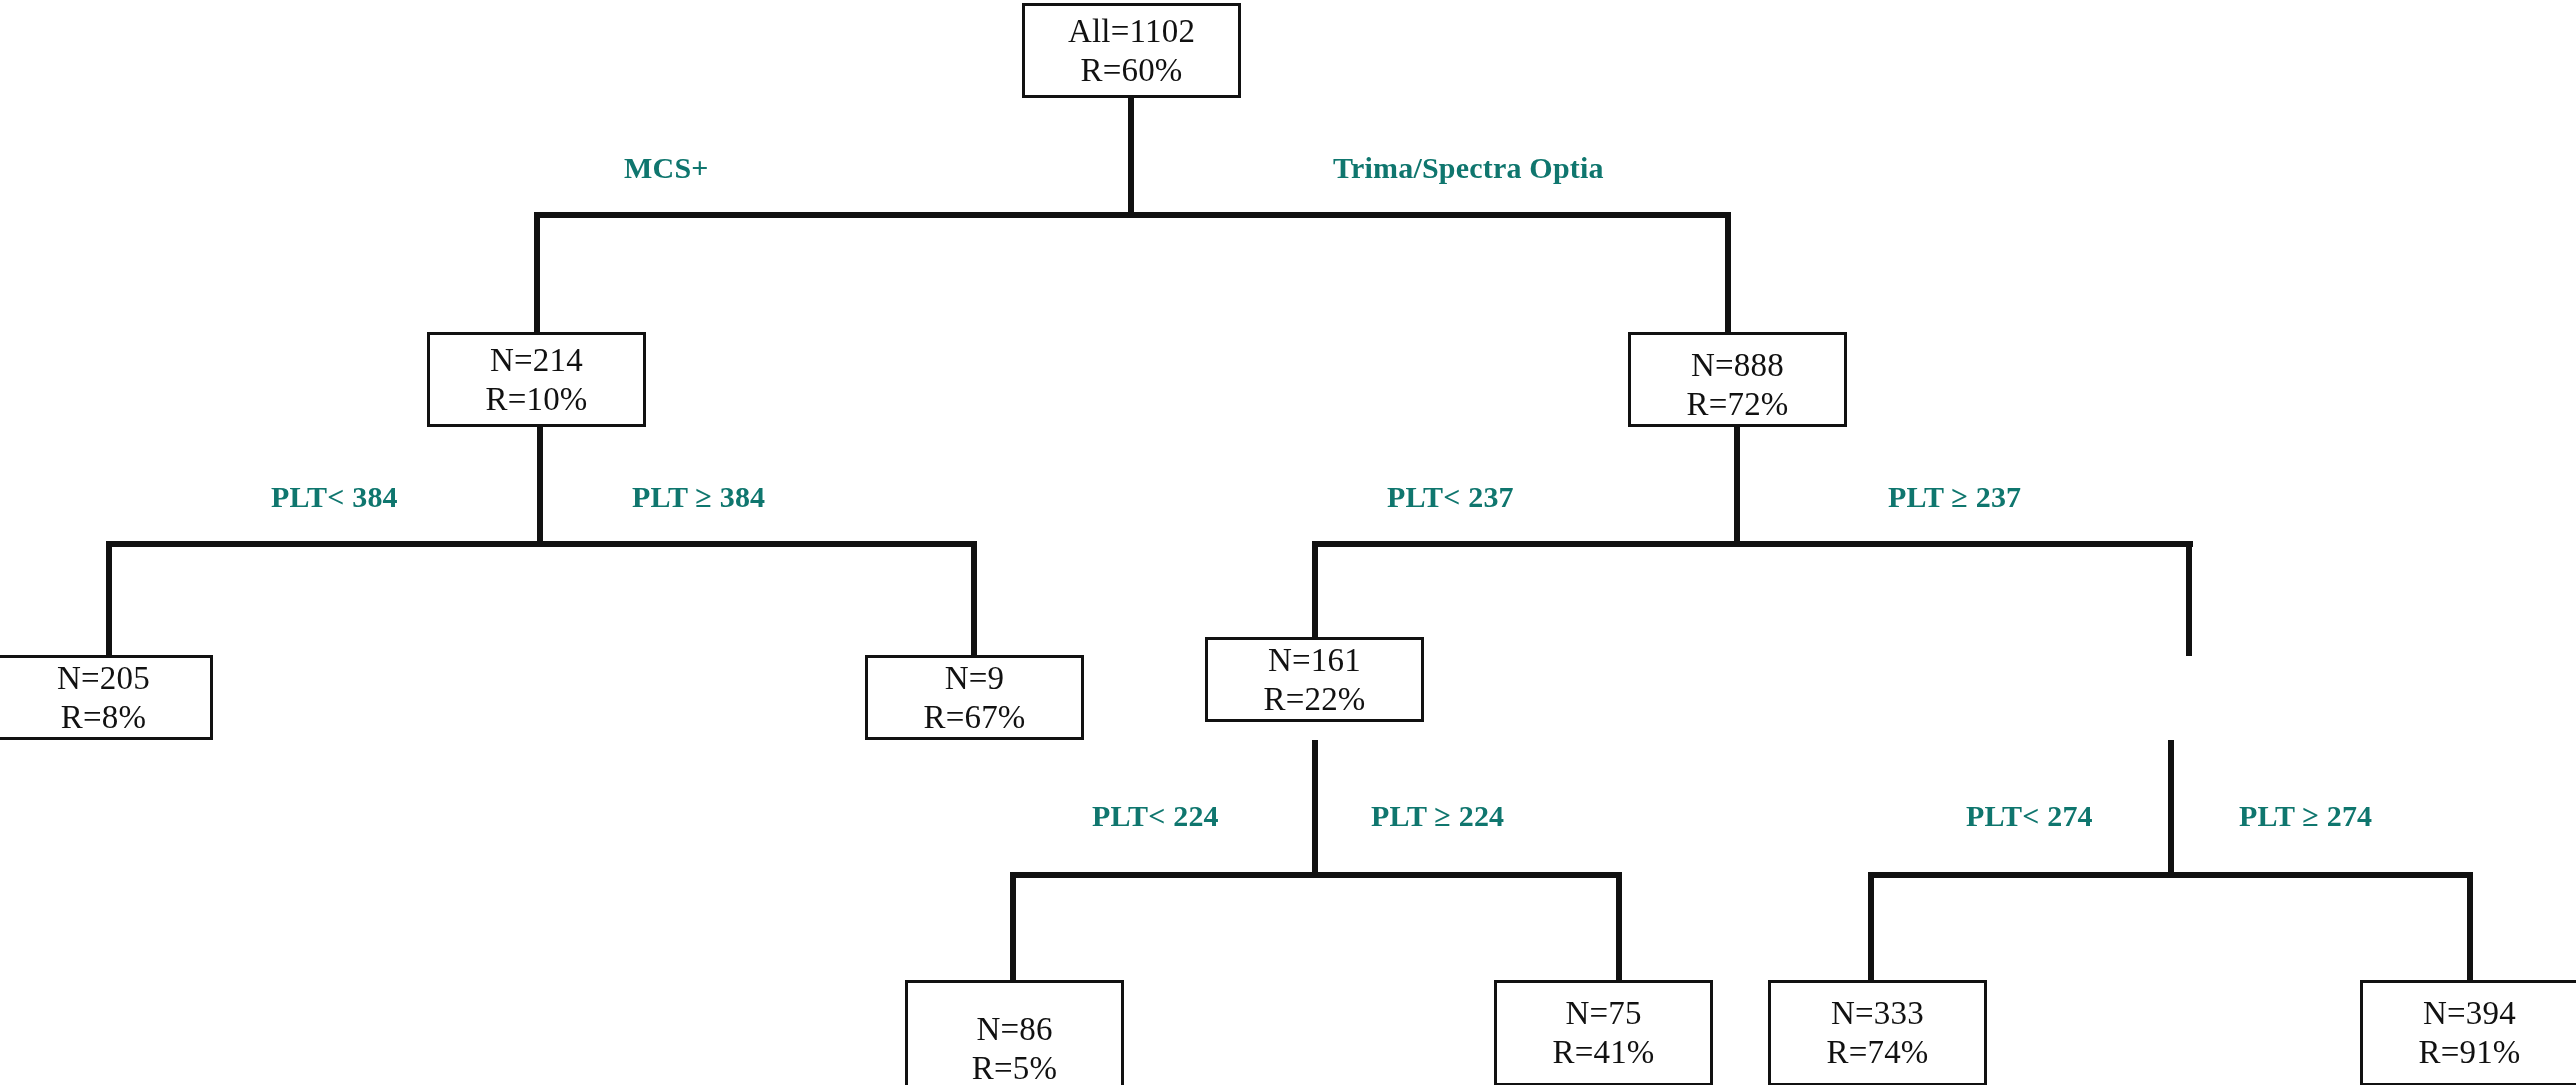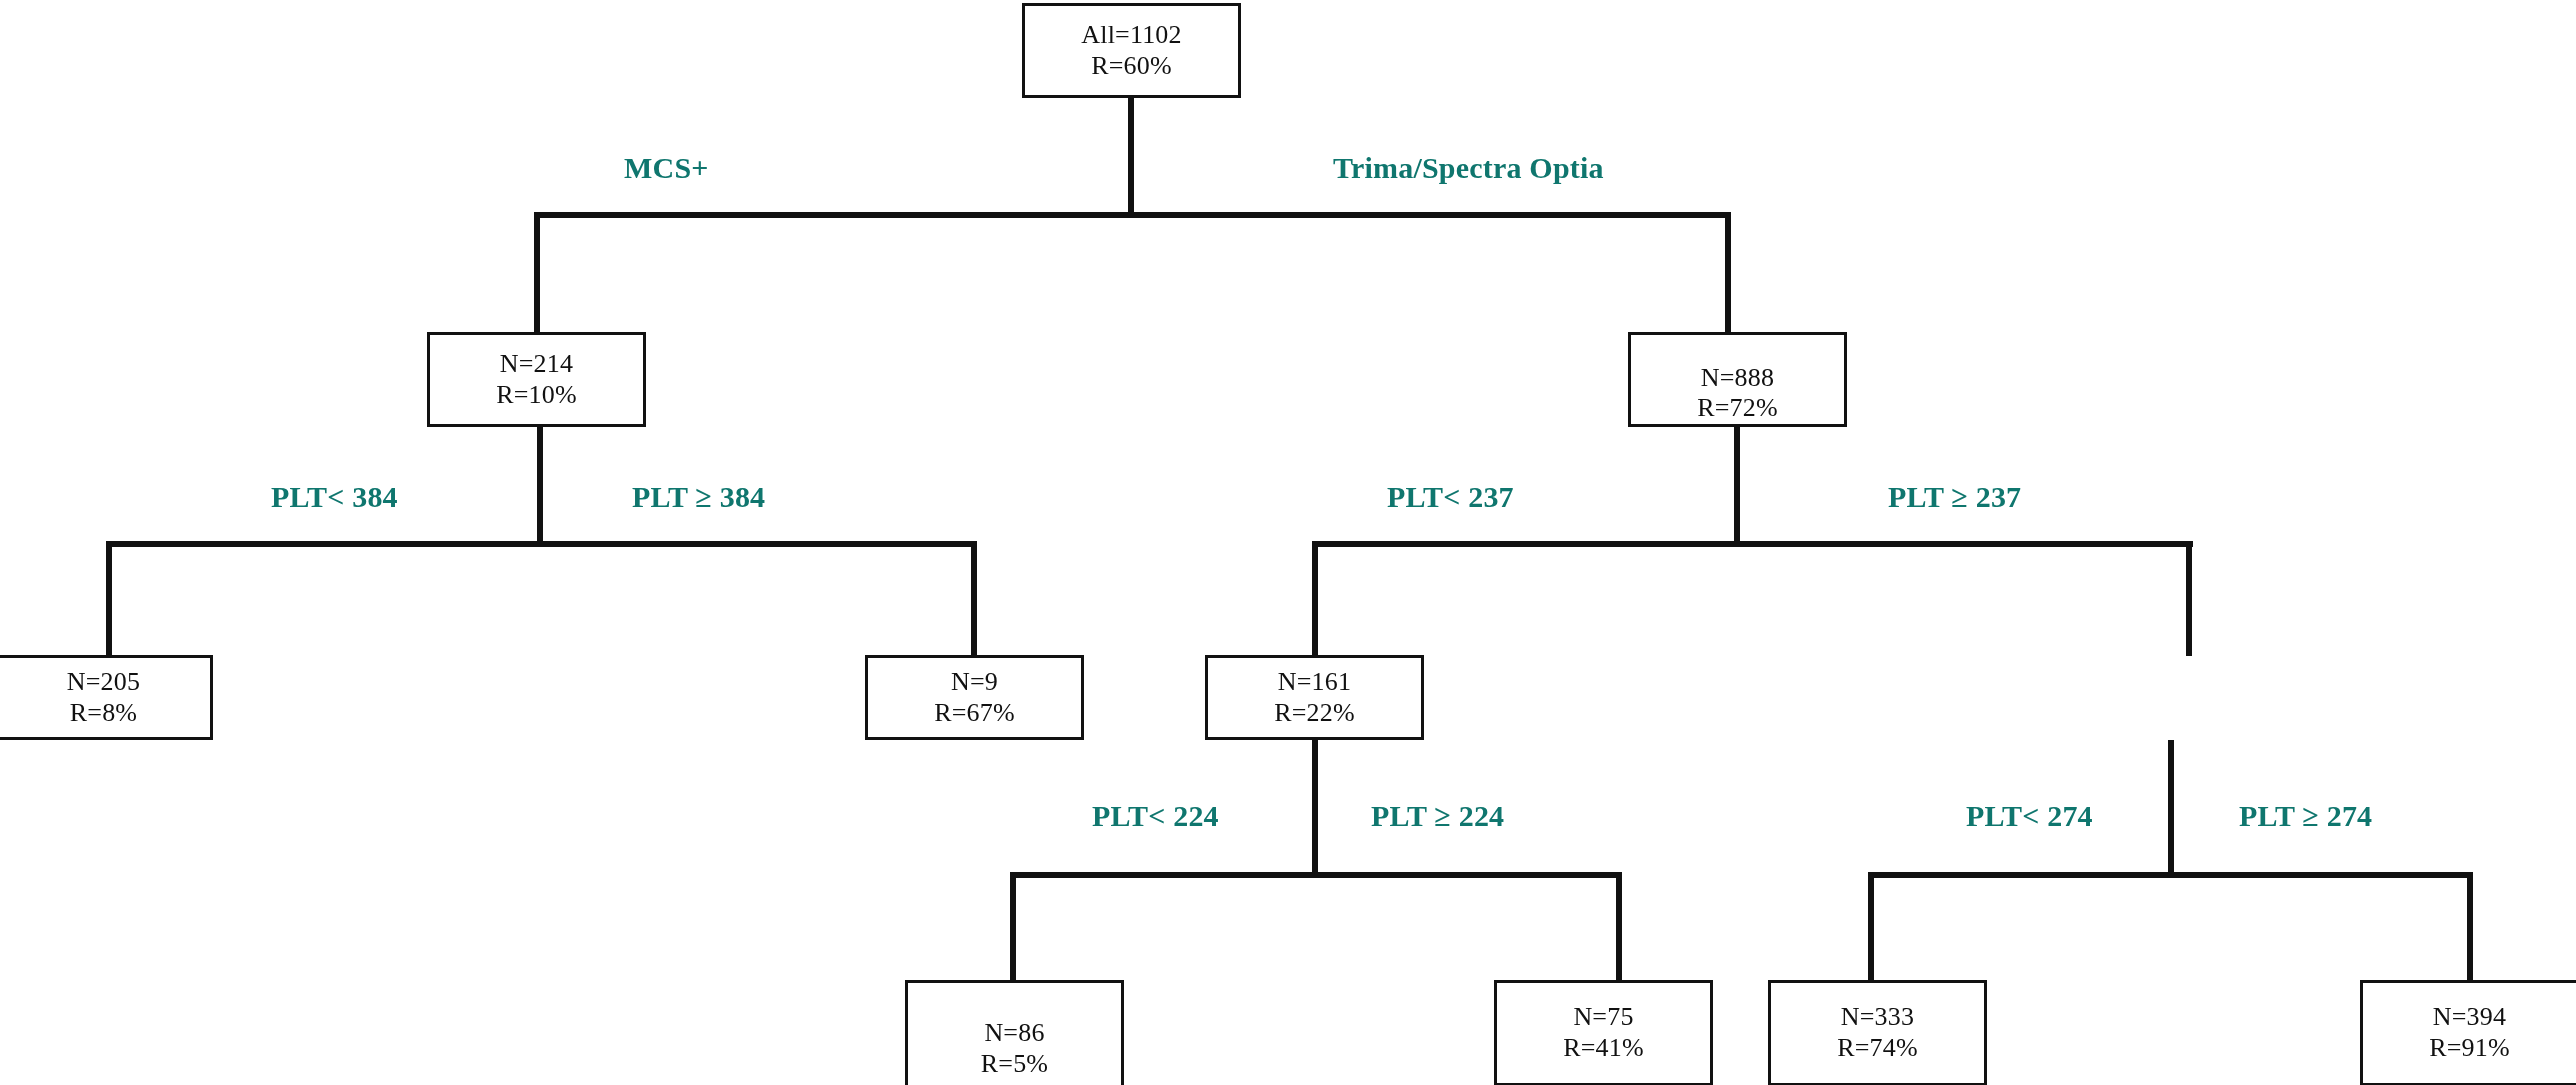--- a/index.html
+++ b/index.html
@@ -21,21 +21,21 @@
     box-sizing: border-box;
     background: #ffffff;
     border: 3px solid #111111;
     display: flex;
     flex-direction: column;
     align-items: center;
     justify-content: center;
     z-index: 5;
   }
   .node .line {
-    font-size: 26px;
+    font-size: 33px;
     line-height: 1.18;
     color: #111111;
     white-space: nowrap;
     letter-spacing: 0.2px;
   }
   
   .seg {
     position: absolute;
     background: #111111;
     z-index: 2;
@@ -100,21 +100,21 @@
   <div class="node" style="left:-6px; top:655px; width:219px; height:85px;">
     <div class="line">N=205</div>
     <div class="line">R=8%</div>
   </div>
 
   <div class="node" style="left:865px; top:655px; width:219px; height:85px;">
     <div class="line">N=9</div>
     <div class="line">R=67%</div>
   </div>
 
-  <div class="node" style="left:1205px; top:655px; width:219px; height:85px;">
+  <div class="node" style="left:1205px; top:637px; width:219px; height:85px;">
     <div class="line">N=161</div>
     <div class="line">R=22%</div>
   </div>
 
 
   <div class="seg v" style="left:1312px; top:740px; height:135px;"></div>
   <div class="seg h" style="left:1010px; top:872px; width:612px;"></div>
   <div class="seg v" style="left:1010px; top:872px; height:115px;"></div>
   <div class="seg v" style="left:1616px; top:872px; height:115px;"></div>
 

